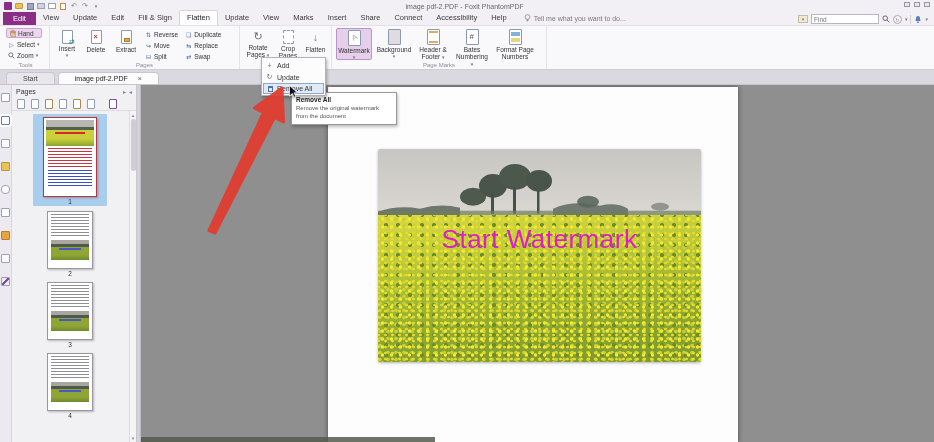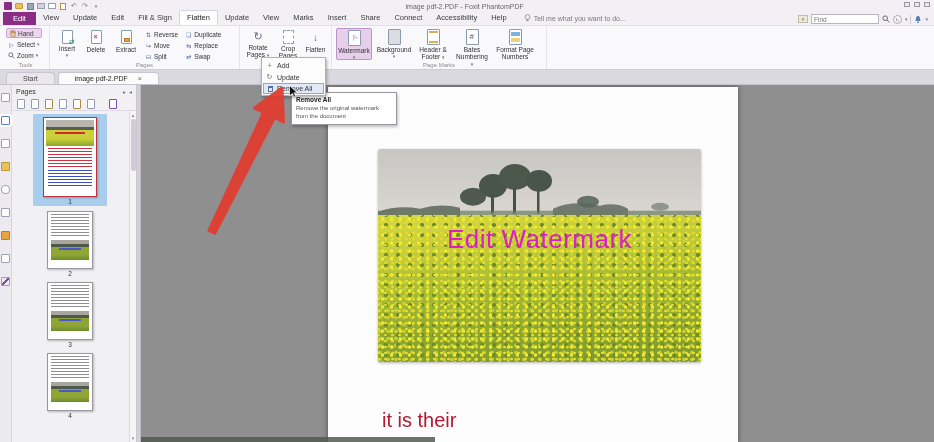--- a/index.html
+++ b/index.html
@@ -439,23 +439,22 @@
             <ellipse cx="137" cy="13" rx="16" ry="13" fill="#4c584c"></ellipse>
             <rect x="135" y="24" width="3" height="26" fill="#45504a"></rect>
             <ellipse cx="161" cy="17" rx="13" ry="11" fill="#49554b"></ellipse>
             <rect x="159" y="26" width="2.5" height="24" fill="#45504a"></rect>
             <path d="M175 45 Q195 36 222 42 Q238 38 250 45 L250 60 175 60 Z" fill="#57635a" opacity=".8"></path>
             <ellipse cx="210" cy="38" rx="11" ry="6" fill="#5a665c" opacity=".9"></ellipse>
             <ellipse cx="282" cy="43" rx="9" ry="4" fill="#616d60" opacity=".6"></ellipse>
             <rect x="0" y="47" width="323" height="13" fill="#6d7c62" opacity=".7"></rect>
           </svg>
           <div class="field"></div>
-          <div class="wmtext">Edit Watermark</div>
-        </div>
-        <div class="bodytext">it is their</div>
+          <div class="wmtext">Start Watermark</div>
+        </div>
       </div>
       <div class="bottom-band"></div>
     </div>
   </div>
 </div>
 
 <div class="wm-menu">
   <div class="wm-item">
     <span class="wicon">+</span>
     <span>Add</span>

